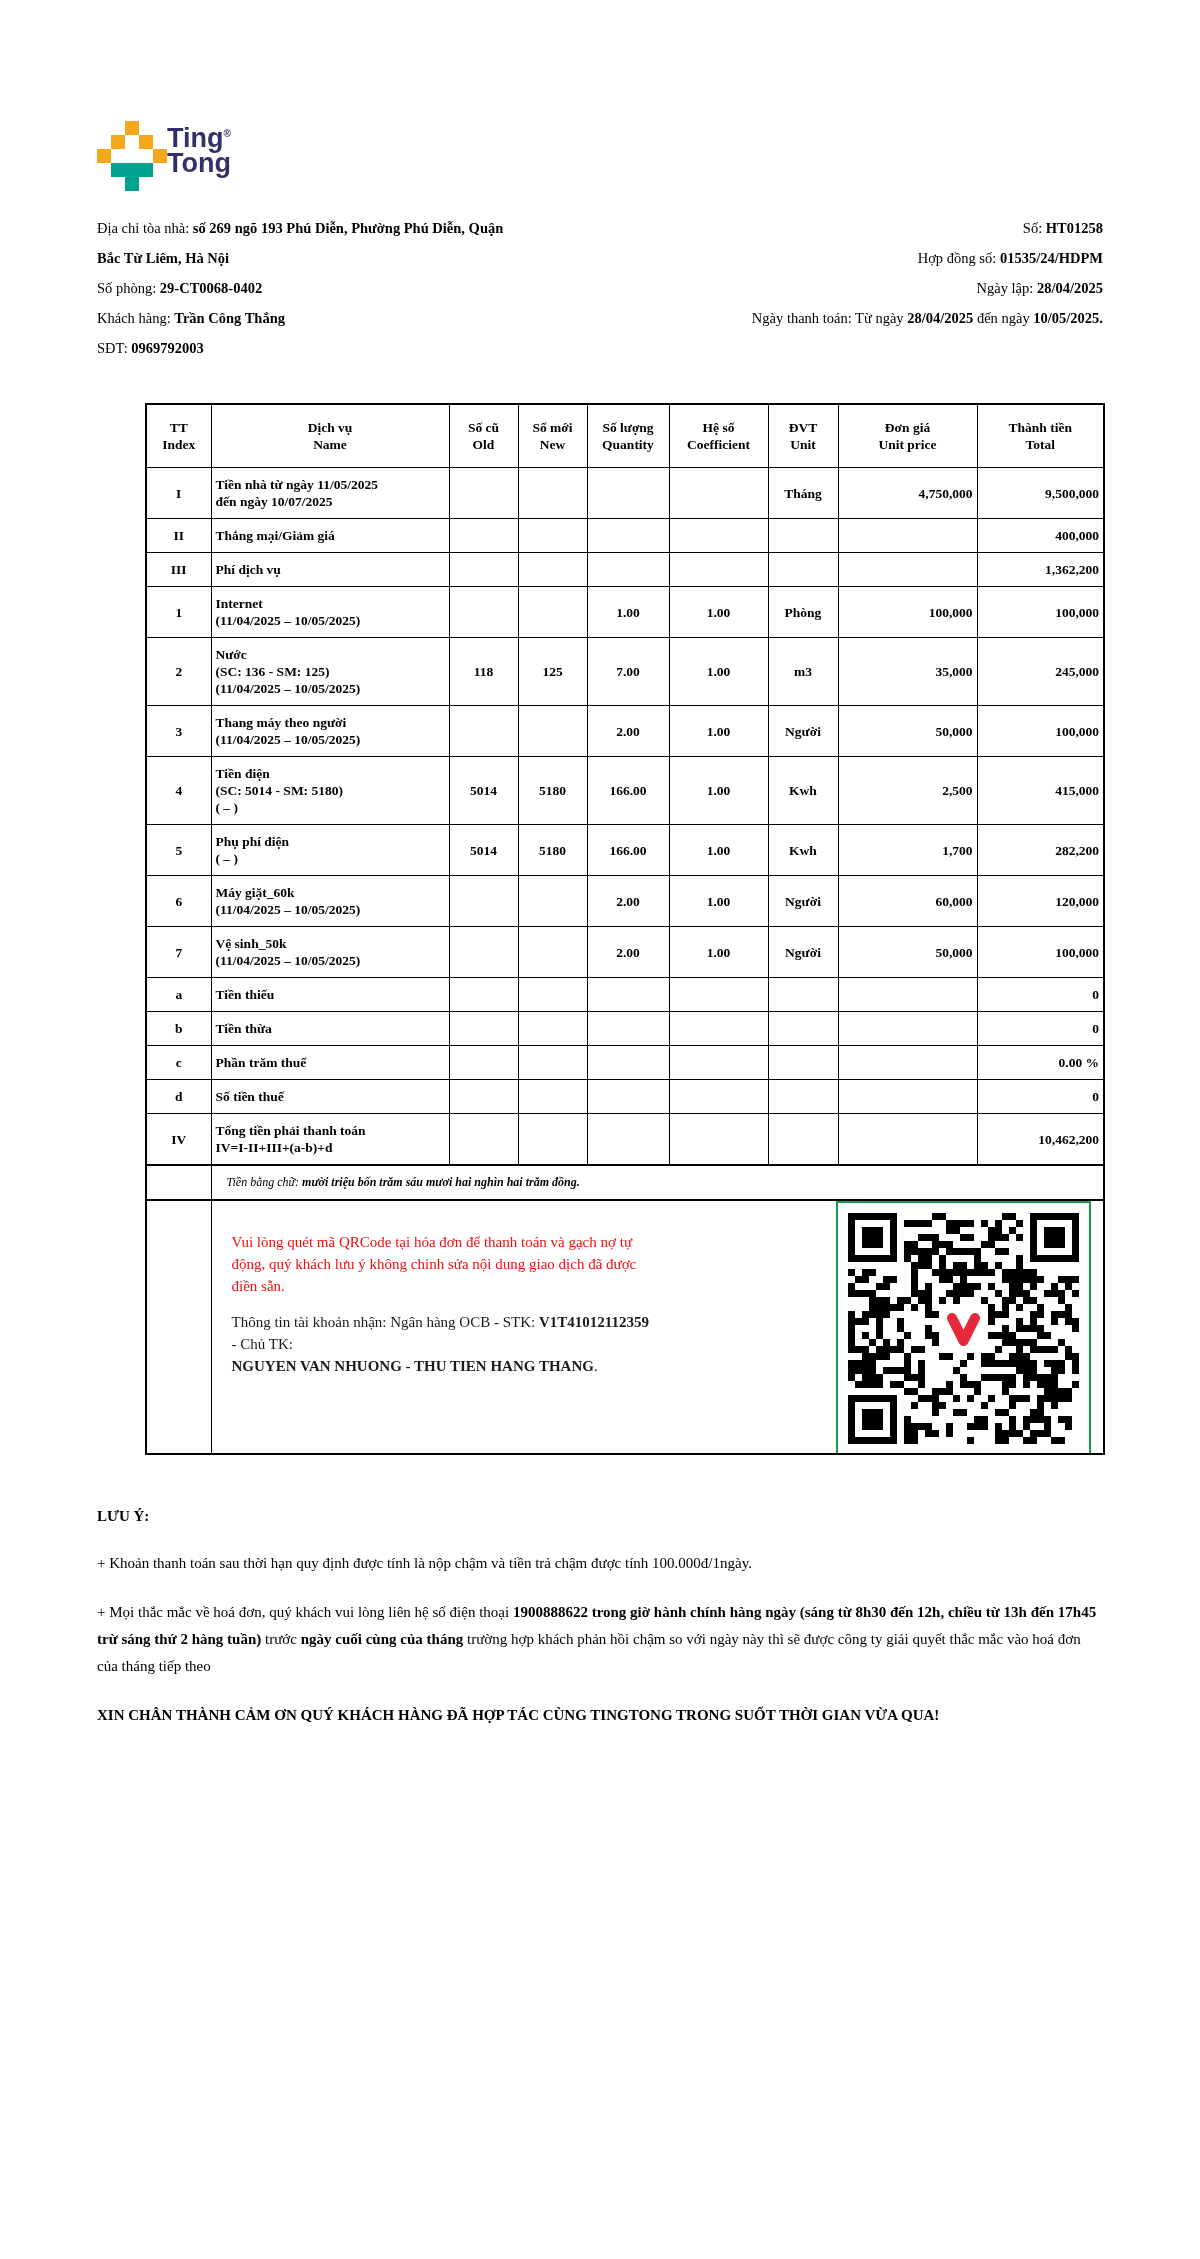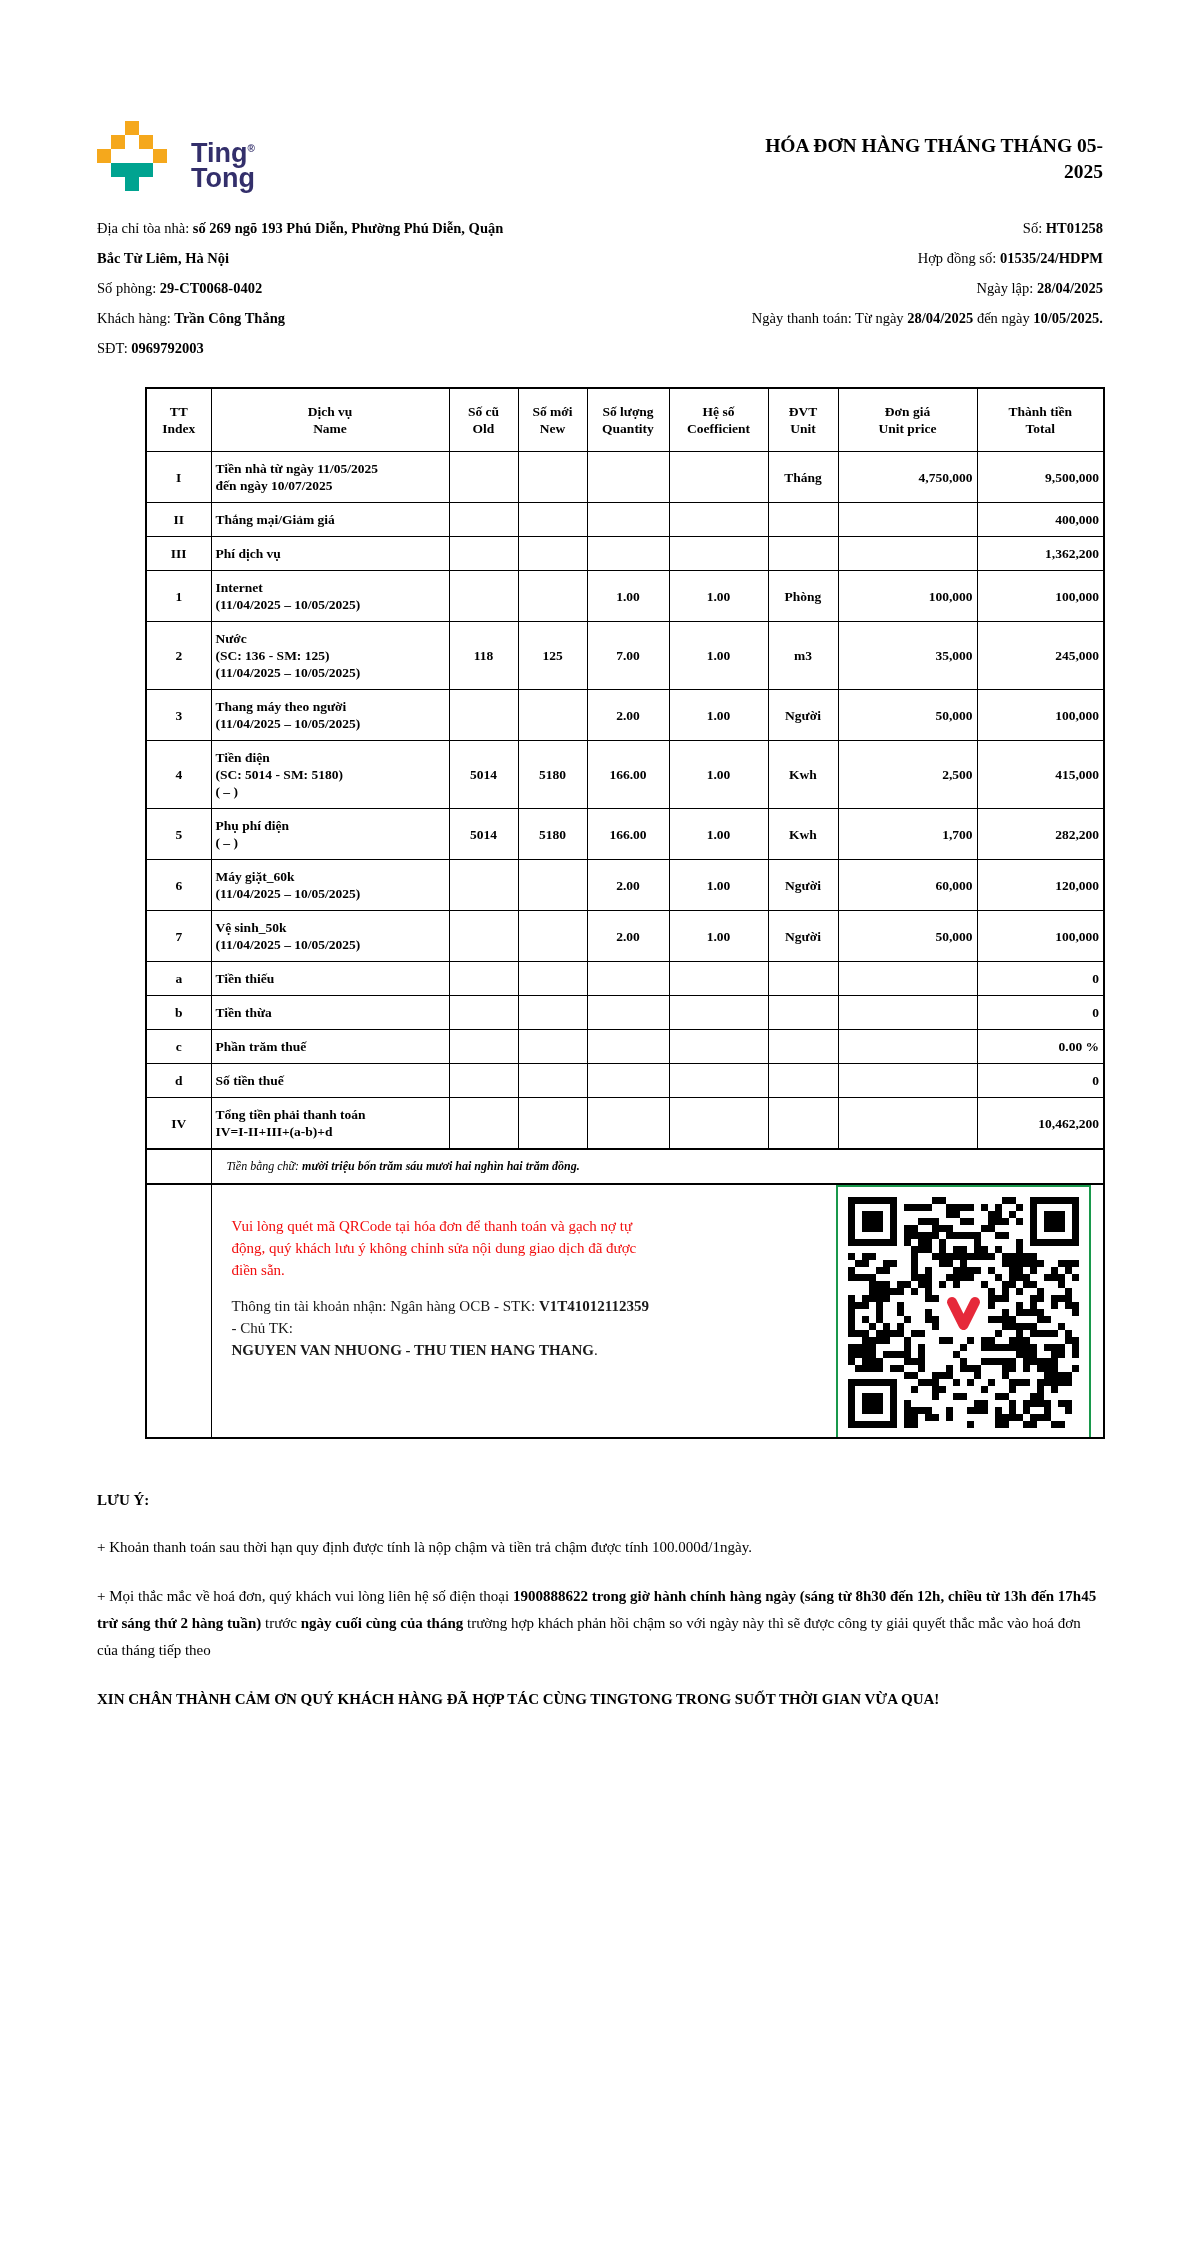--- a/index.html
+++ b/index.html
@@ -5,21 +5,21 @@
   html,body{margin:0;padding:0;}
   body{
     width:1200px;height:2259px;background:#ffffff;color:#000;
     font-family:"Liberation Serif", serif;
     position:relative;overflow:hidden;
   }
   .page{padding:125px 97px 0 97px;}
 
   
   .header{display:flex;justify-content:space-between;align-items:flex-start;}
-  .logo{display:flex;align-items:flex-end;gap:24px;margin-top:-4px;}
+  .logo{display:flex;align-items:flex-start;gap:0;margin-top:-4px;}
   .logo-icon{display:grid;grid-template-columns:repeat(5,14px);grid-template-rows:repeat(5,14px);}
   .logo-icon .px{width:14px;height:14px;}
   .px.y{background:var(--logo-yellow,#F5A81C);}
   .px.t{background:var(--logo-teal,#00A390);}
   .logo-text{
     font-family:"Liberation Sans", sans-serif;font-weight:bold;
     font-size:27px;line-height:25px;color:var(--logo-navy,#332F6B);letter-spacing:0px;
   }
   .logo-text sup{font-size:10px;}
   .doc-title{
@@ -30,21 +30,21 @@
   
   .meta{margin-top:22px;font-size:14.5px;}
   .meta-row{display:flex;justify-content:space-between;line-height:30px;}
   .meta-left{max-width:58%;}
   .meta-right{text-align:right;}
   .b{font-weight:bold;}
 
   
   table.invoice{
     border-collapse:collapse;table-layout:fixed;
-    width:958px;margin-left:48px;margin-top:24px;
+    width:958px;margin-left:48px;margin-top:40px;
     font-size:13.5px;font-weight:bold;
   }
   table.invoice th, table.invoice td{
     border:1.4px solid #000;line-height:17px;vertical-align:middle;
     padding:8px 4px;overflow:hidden;
   }
   table.invoice{border:2px solid #000;}
   table.invoice thead th{text-align:center;padding:14px 2px;}
   td.c0{text-align:center;}
   td.c1{text-align:left;padding-left:12px;}
@@ -107,21 +107,20 @@
           <span class="px"></span>
           <span class="px t"></span>
           <span class="px"></span>
           <span class="px"></span>
       </div>
       <div class="logo-text">
         <div><span>Ting</span><sup>®</sup></div>
         <div>Tong</div>
       </div>
     </div>
-    <div class="doc-title">HÓA ĐƠN HÀNG THÁNG THÁNG 05-2025</div>
   </div>
 
   <div class="meta">
     <div class="meta-row">
       <div class="meta-left"><span>Địa chỉ tòa nhà: </span><span class="b">số 269 ngõ 193 Phú Diễn, Phường Phú Diễn, Quận</span></div>
       <div class="meta-right"><span>Số: </span><span class="b">HT01258</span></div>
     </div>
     <div class="meta-row">
       <div class="meta-left b">Bắc Từ Liêm, Hà Nội</div>
       <div class="meta-right"><span>Hợp đồng số: </span><span class="b">01535/24/HDPM</span></div>

